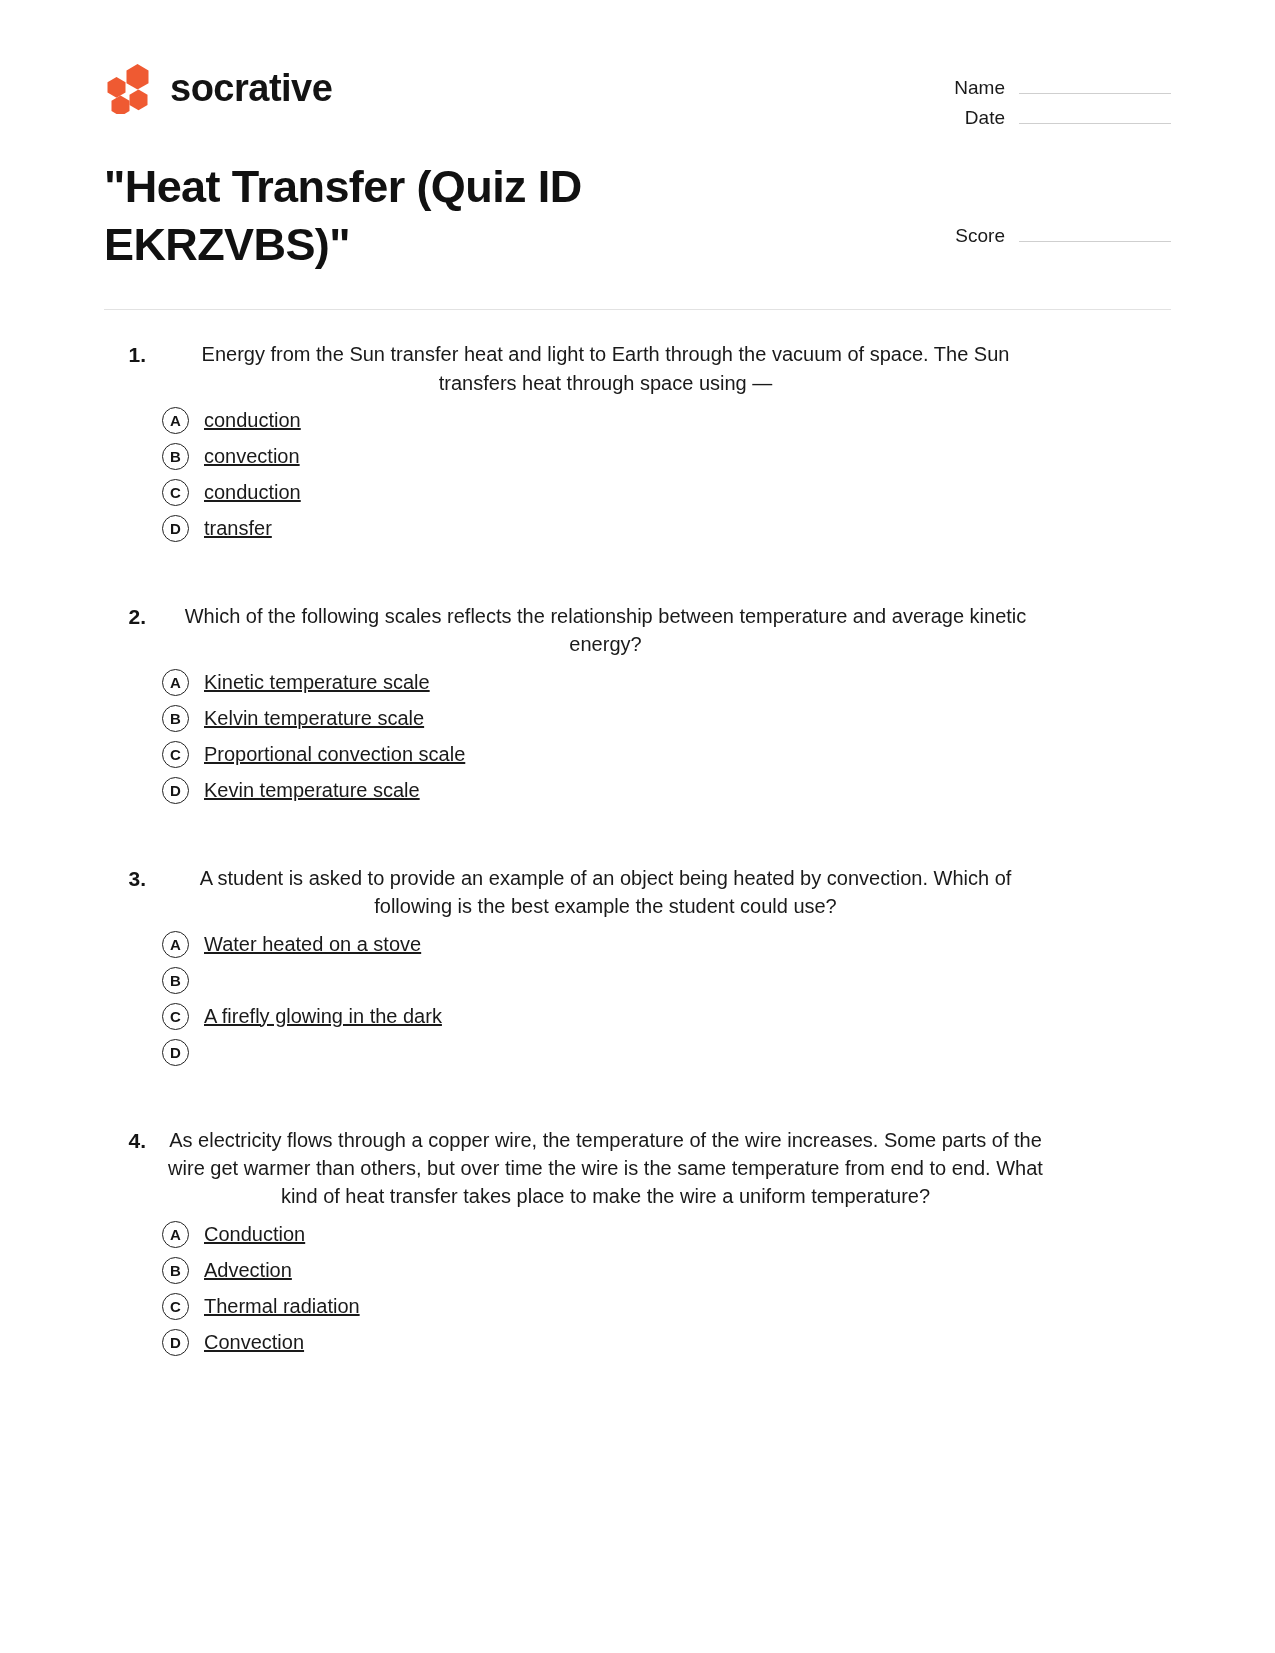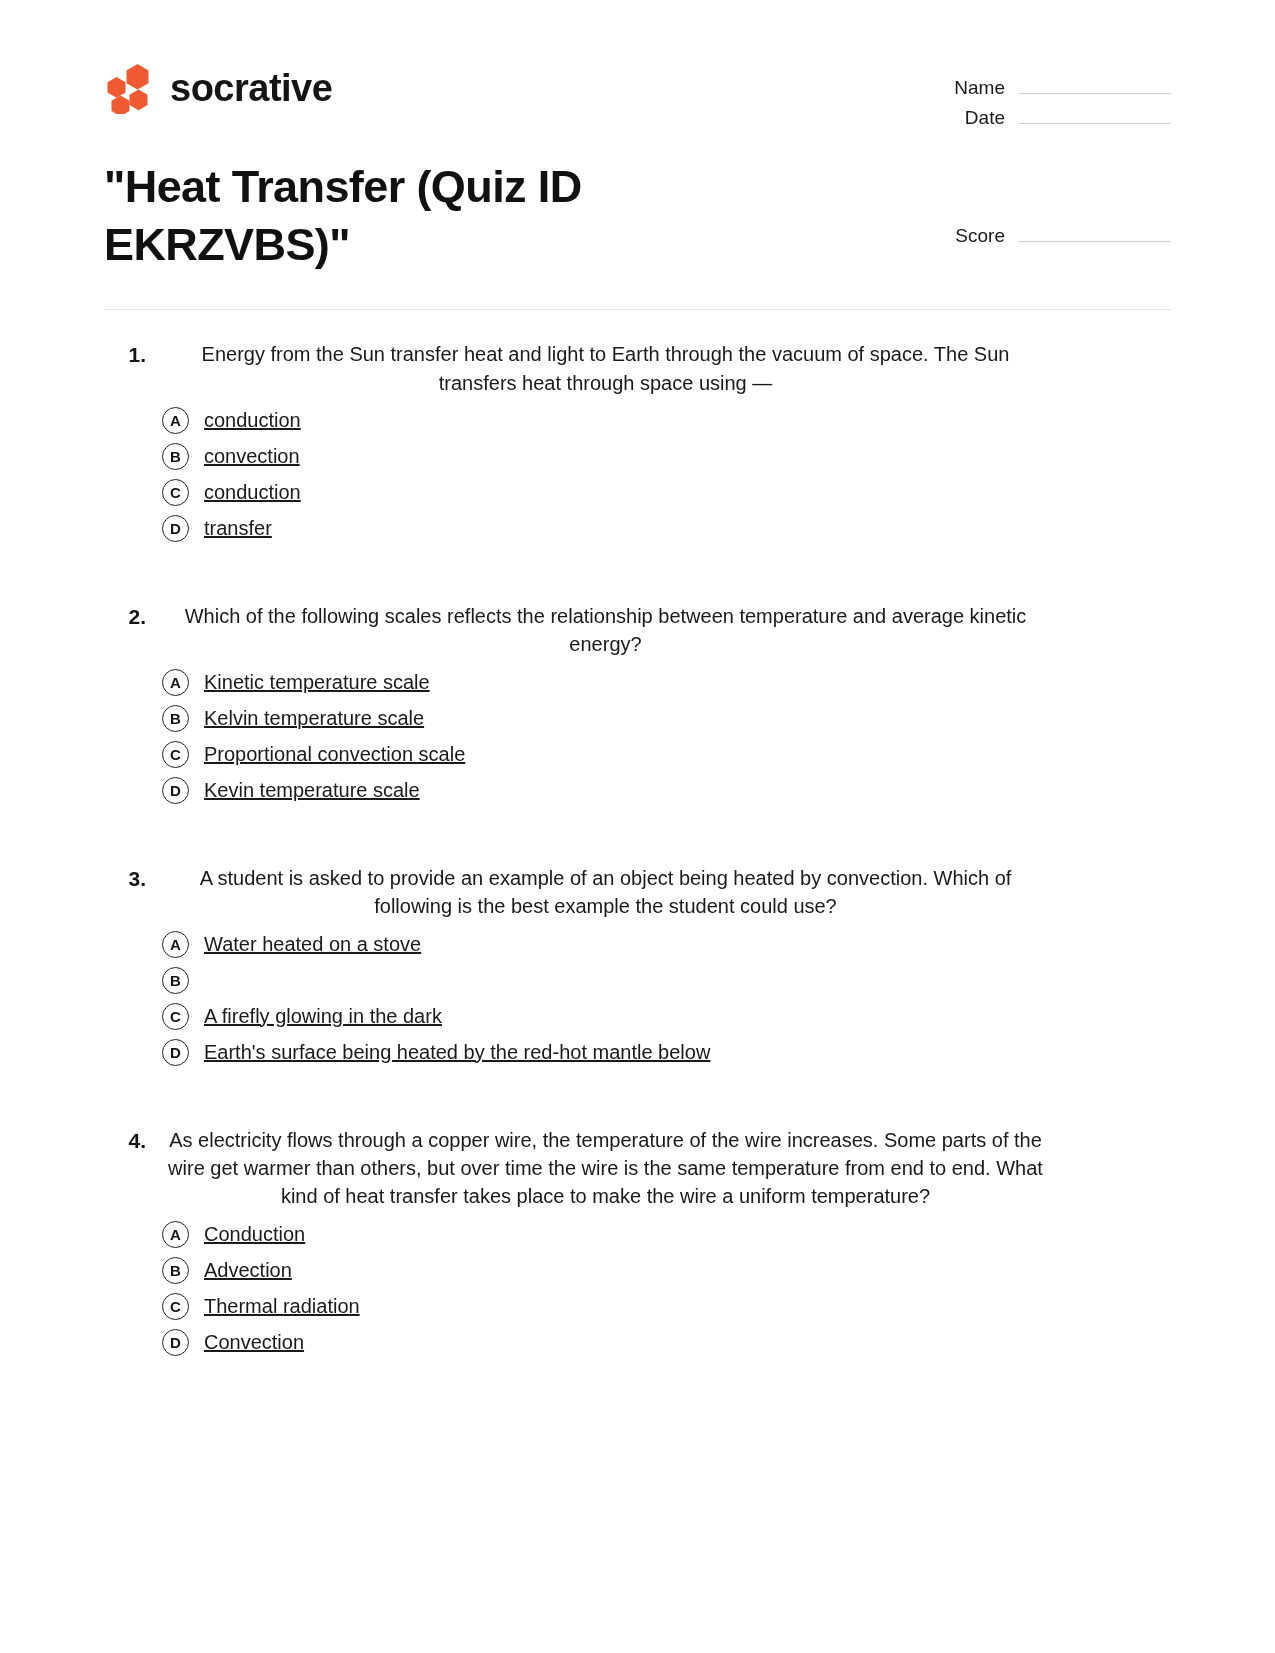--- a/index.html
+++ b/index.html
@@ -272,21 +272,20 @@
         </div>
         <div class="choice">
           <span class="choice-bubble">B</span>
         </div>
         <div class="choice">
           <span class="choice-bubble">C</span>
           <span class="choice-text">A firefly glowing in the dark</span>
         </div>
         <div class="choice">
           <span class="choice-bubble">D</span>
-          <span class="choice-text">Earth's surface being heated by the red-hot mantle below</span>
         </div>
       </div>
     </div>
 
     <div class="question">
       <div class="q-head">
         <div class="q-number">4.</div>
         <div class="q-text">As electricity flows through a copper wire, the temperature of the wire increases. Some parts of the wire get warmer than others, but over time the wire is the same temperature from end to end. What kind of heat transfer takes place to make the wire a uniform temperature?</div>
       </div>
       <div class="choices">

